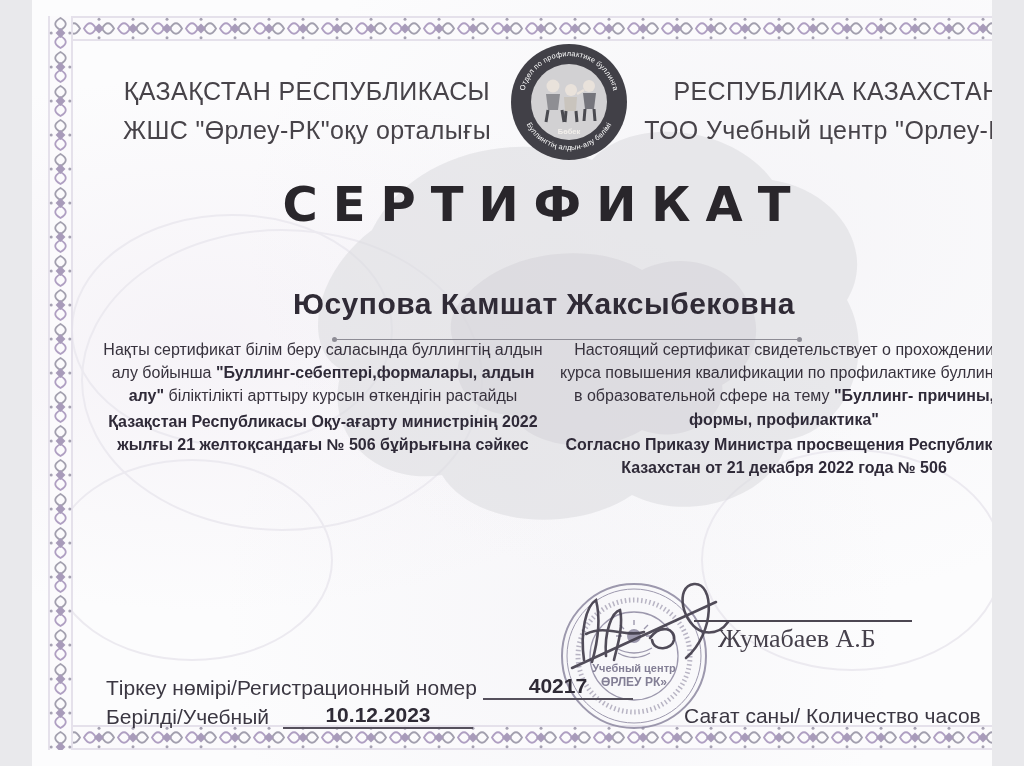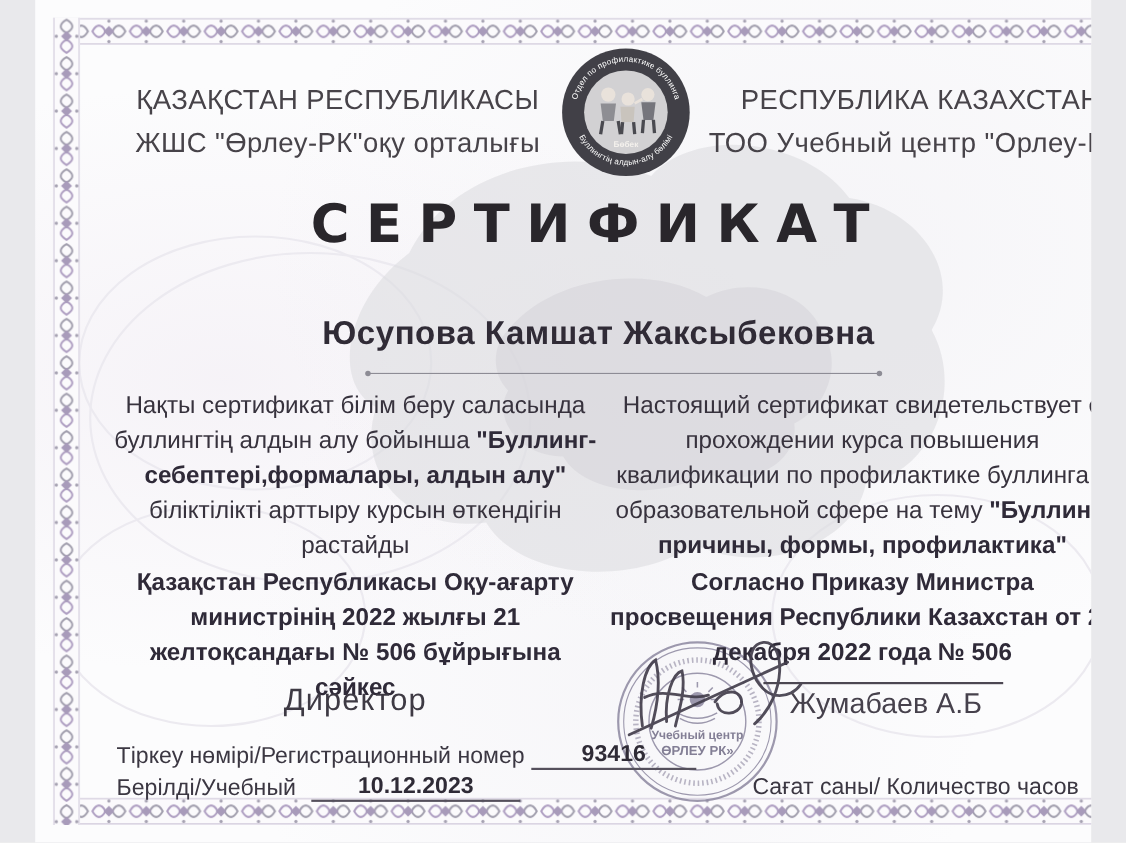--- a/index.html
+++ b/index.html
@@ -28,31 +28,31 @@
   
   .title{position:absolute;left:0;top:176px;width:1024px;z-index:3;text-align:center;
     font-family:"DejaVu Sans", sans-serif;font-weight:bold;font-size:48px;letter-spacing:15px;color:#29262b;}
   .name{position:absolute;left:0;top:287px;width:1024px;z-index:3;text-align:center;
     font-weight:bold;font-size:30px;color:#302b36;letter-spacing:.5px;}
   .divider{position:absolute;left:303px;top:339px;width:464px;height:1px;background:#8d8c95;z-index:3;}
   .divider::before,.divider::after{content:"";position:absolute;top:-2px;width:5px;height:5px;border-radius:50%;background:#8d8c95;}
   .divider::before{left:-3px;}
   .divider::after{right:-3px;}
   
-  .col{position:absolute;top:352px;z-index:3;text-align:center;font-size:22px;line-height:1.45;color:#37323d;}
+  .col{position:absolute;top:338px;z-index:3;text-align:center;font-size:16px;line-height:1.45;color:#37323d;}
   .col p{margin:0 0 2px 0;}
   .col b{color:#2f2a38;}
   .col-left{left:68px;width:446px;}
   .col-right{left:522px;width:460px;}
   
   .director{position:absolute;left:226px;top:620px;z-index:3;font-size:28px;letter-spacing:1px;color:#3e3a44;}
   .stamp{position:absolute;left:526px;top:580px;z-index:2;opacity:.85;}
   .signature{position:absolute;left:534px;top:572px;z-index:3;}
   .sig-line{position:absolute;left:662px;top:620px;width:218px;height:0;border-top:2px solid #4c4752;z-index:3;}
-  .signer{position:absolute;left:686px;top:624px;z-index:3;font-size:26px;color:#46414c;}
+  .signer{position:absolute;left:686px;top:624px;z-index:3;font-size:26px;color:#46414c;font-family:Liberation Serif, serif;}
   
   .foot-row{position:absolute;z-index:3;font-size:21px;color:#3b3742;white-space:nowrap;display:flex;align-items:flex-end;justify-content:flex-end;}
   .reg-row{left:74px;top:674px;}
   .issued-row{left:74px;top:703px;}
   .hours-row{left:652px;top:704px;}
   .uline{display:inline-block;border-bottom:2px solid #55505c;text-align:center;font-weight:bold;color:#2f2b36;}
   .uline-reg{min-width:150px;margin-left:6px;}
   .uline-date{min-width:190px;margin-left:14px;}
   .hours-val{font-weight:normal;margin:0 14px 0 26px;}
   .hours-unit{font-weight:normal;}
@@ -154,21 +154,20 @@
 
   <div class="col col-left">
     <p><span>Нақты сертификат білім беру саласында буллингтің алдын алу бойынша </span><b>"Буллинг-себептері,формалары, алдын алу"</b><span> біліктілікті арттыру курсын өткендігін растайды</span></p>
     <p><b>Қазақстан Республикасы Оқу-ағарту министрінің 2022 жылғы 21 желтоқсандағы № 506 бұйрығына сәйкес</b></p>
   </div>
   <div class="col col-right">
     <p><span>Настоящий сертификат свидетельствует о прохождении курса повышения квалификации по профилактике буллинга в образовательной сфере  на тему  </span><b>"Буллинг- причины, формы, профилактика"</b></p>
     <p><b>Согласно Приказу Министра просвещения Республики Казахстан от 21 декабря 2022 года № 506</b></p>
   </div>
 
-  <div class="director">Директор</div>
 
   <svg class="stamp" width="152" height="152" viewBox="0 0 152 152">
     <g stroke="#8d88a0" fill="none">
       <circle cx="76" cy="76" r="72" stroke-width="2"></circle>
       <circle cx="76" cy="76" r="67" stroke-width="1"></circle>
       <circle cx="76" cy="76" r="44" stroke-width="1.3"></circle>
       <circle cx="76" cy="76" r="56" stroke-width="5" stroke-dasharray="1.5 2.6" opacity="0.7"></circle>
     </g>
     <g fill="#8d88a0">
       <circle cx="76" cy="56" r="7"></circle>
@@ -190,21 +189,21 @@
       <path d="M84,66 c10,-14 26,-10 24,2 c-2,10 -20,12 -22,0"></path>
       <path d="M120,86 C150,60 148,10 128,12 C108,14 116,54 138,60 C150,62 158,56 162,50"></path>
       <path d="M6,96 L150,30"></path>
     </g>
   </svg>
   <div class="sig-line"></div>
   <div class="signer">Жумабаев А.Б</div>
 
   <div class="foot-row reg-row">
     <span>Тіркеу нөмірі/Регистрационный номер</span>
-    <span class="uline uline-reg">93416</span>
+    <span class="uline uline-reg">40217</span>
   </div>
   <div class="foot-row issued-row">
     <span>Берілді/Учебный</span>
     <span class="uline uline-date">10.12.2023</span>
   </div>
   <div class="foot-row hours-row">
     <span>Сағат саны/ Количество часов</span>
     <span class="hours-val">8</span>
     <span class="hours-unit">сағ/час</span>
   </div>

